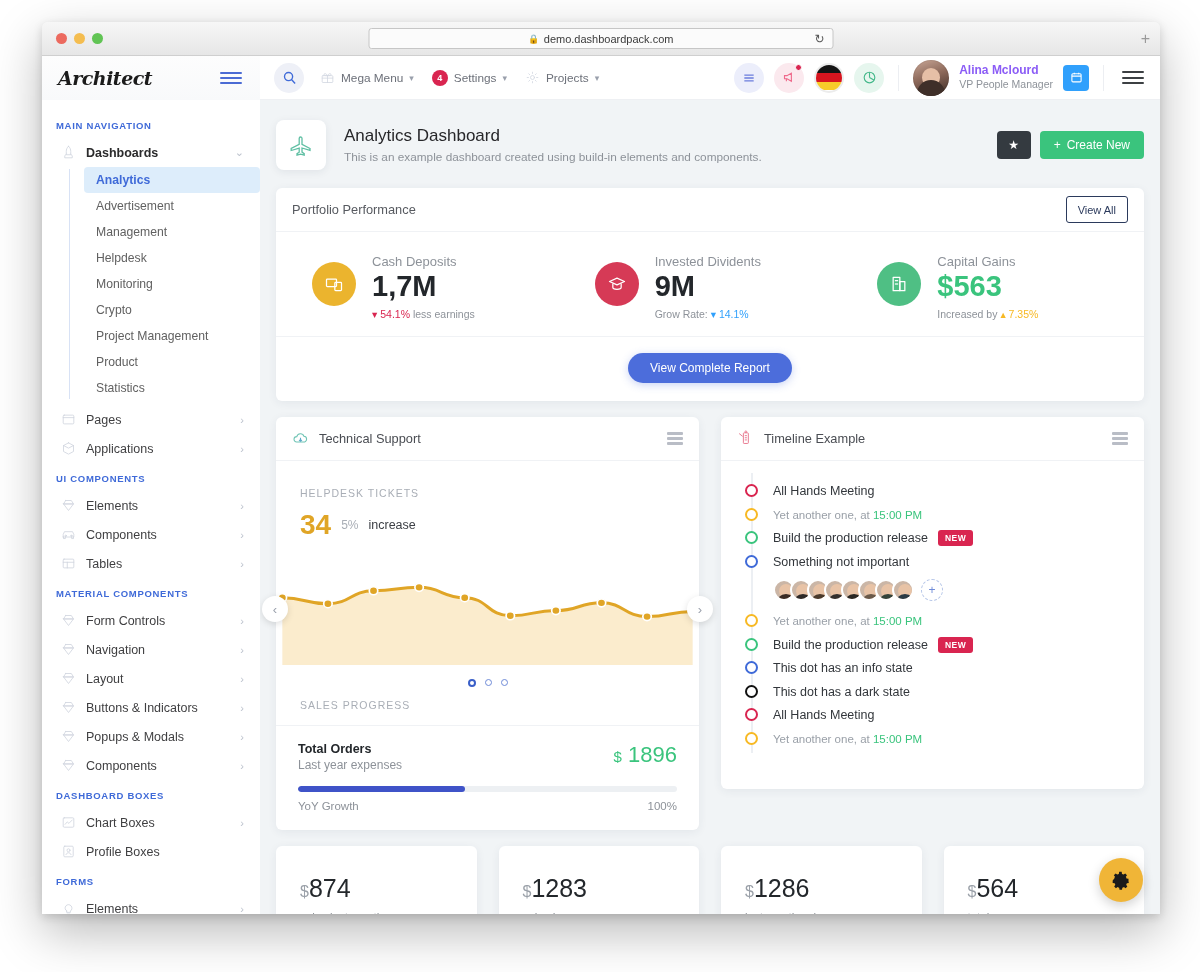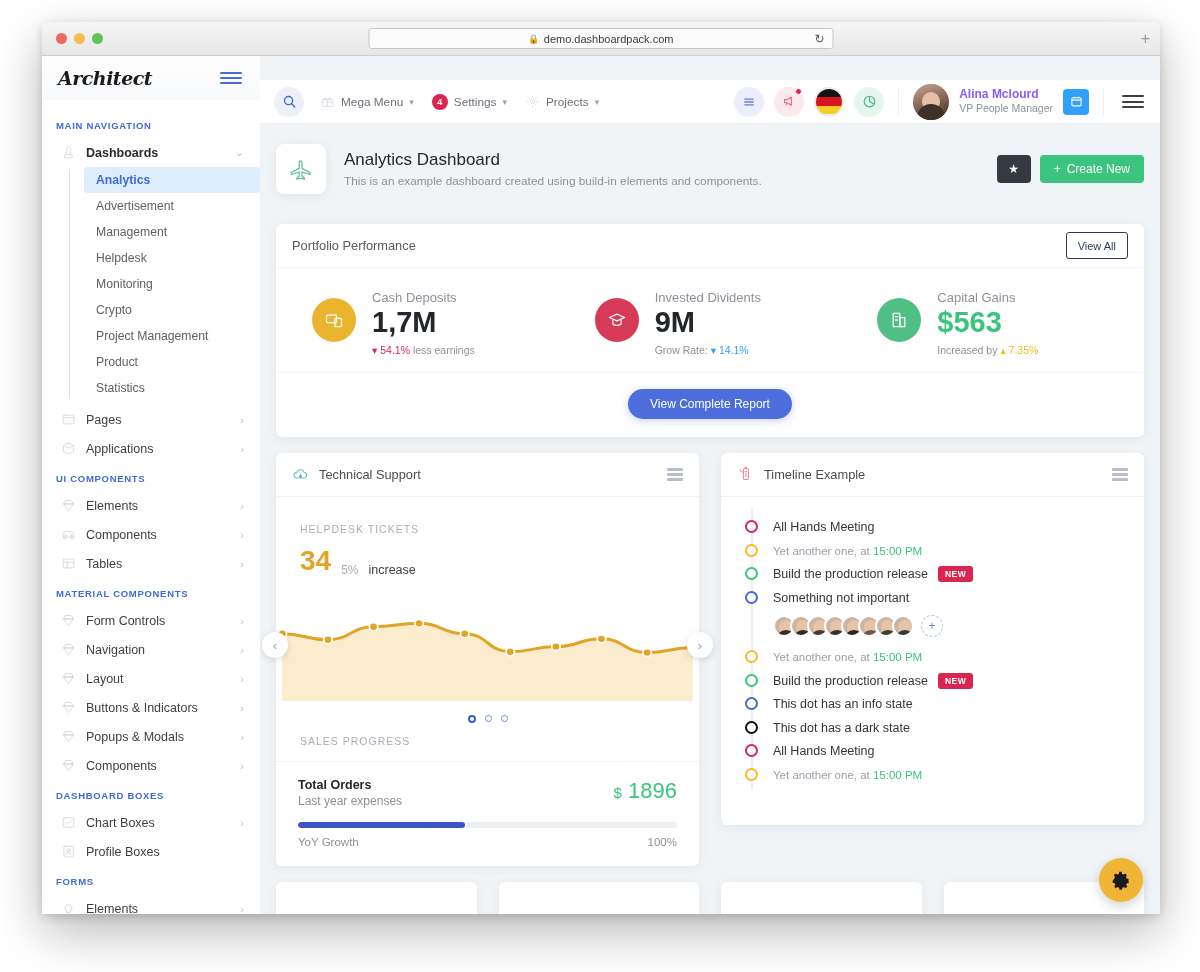--- a/index.html
+++ b/index.html
@@ -114,21 +114,20 @@
   .sub-item.active { background: #ddedfb; color: #3f6ad8; font-weight: bold; }
 
   
   .main { flex: 1; display:flex; flex-direction: column; min-width: 0; }
 
   .topbar {
     height: 44px; background: #fff;
     display:flex; align-items:center;
     padding: 0 16px 0 14px;
     border-bottom: 1px solid #eef0f3;
-    margin-top: 24px;
   }
   .search-btn {
     width: 30px; height: 30px; border-radius: 50%;
     background: #eef0f7;
     display:flex; align-items:center; justify-content:center;
     color: #3f6ad8; cursor:pointer; flex: 0 0 30px;
   }
   .topmenu { display:flex; align-items:center; gap: 18px; margin-left: 16px; }
   .topmenu-item {
     display:flex; align-items:center; gap:6px;
@@ -189,21 +188,21 @@
     display:flex;align-items:center;justify-content:center; cursor:pointer;
   }
   .ham-right { display:flex; flex-direction:column; gap:3.5px; cursor:pointer; margin-left:4px; }
   .ham-right i { width: 22px; height:2px; background:#3c4043; border-radius:2px; display:block;}
 
   
   .content { flex:1; overflow:hidden; padding: 0 16px; }
 
   .page-title-row {
     display:flex; align-items:center;
-    padding: 20px 0 30px 0;
+    padding: 20px 0 18px 0;
   }
   .pt-icon {
     width: 50px; height: 50px; border-radius: 8px;
     background:#fff; box-shadow: 0 2px 8px rgba(30,40,70,.08);
     display:flex;align-items:center;justify-content:center;
     color:#5fbfa3; flex:0 0 50px;
   }
   .pt-text { margin-left: 18px; }
   .pt-h1 { font-size: 17px; color:#27272a; font-weight: normal; margin-bottom: 4px;}
   .pt-sub { font-size: 11.8px; color:#8d9299; }
@@ -280,21 +279,21 @@
     color:#9aa0ac; font-size: 13px; cursor:pointer; z-index: 5;
   }
   .carousel-arrow.left { left: -14px; }
   .carousel-arrow.right { right: -14px; }
 
   .ticket-block { padding: 26px 0 0 24px; }
   .ticket-label {
     font-size: 10.5px; letter-spacing: 1px; color:#a9aeb6; text-transform: uppercase;
     margin-bottom: 10px;
   }
-  .ticket-row { display:flex; align-items:flex-end; gap: 10px; }
+  .ticket-row { display:flex; align-items:center; gap: 10px; }
   .ticket-num { font-size: 28px; font-weight: bold; color:#e0a526; }
   .ticket-pct { font-size: 12px; color:#a9aeb6; }
   .ticket-inc { font-size: 12.5px; color:#3d4046; }
 
   .spark { margin-top: 4px; }
   .dots-nav { display:flex; justify-content:center; gap: 9px; padding: 10px 0 12px 0;}
   .pdot { width: 8px; height:8px; border-radius:50%; border: 2px solid #3a5fc8; cursor:pointer;}
   .pdot.small { width:7px; height:7px; border-width: 1.5px; border-color:#6f8bd8; }
 
   .sales-progress-label {

